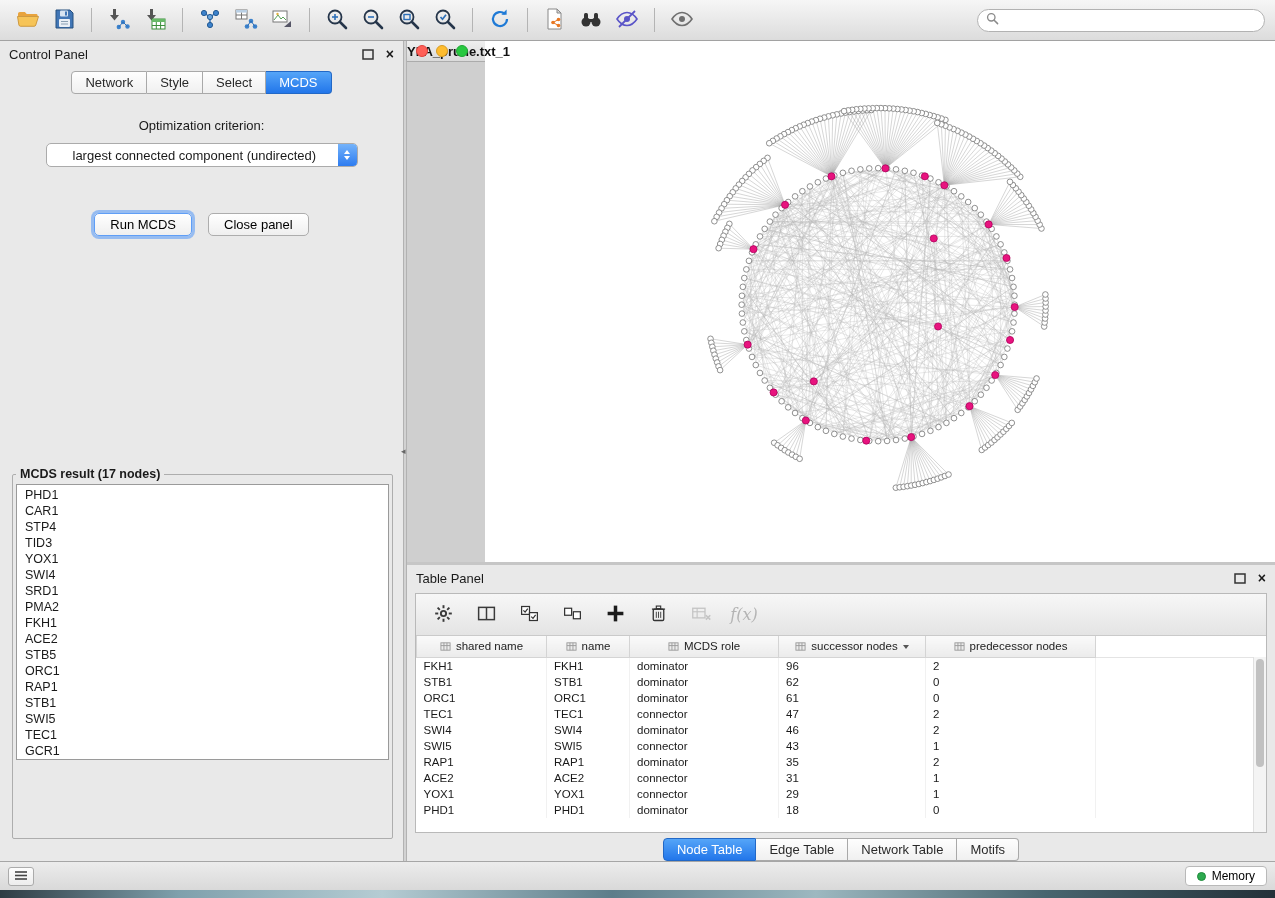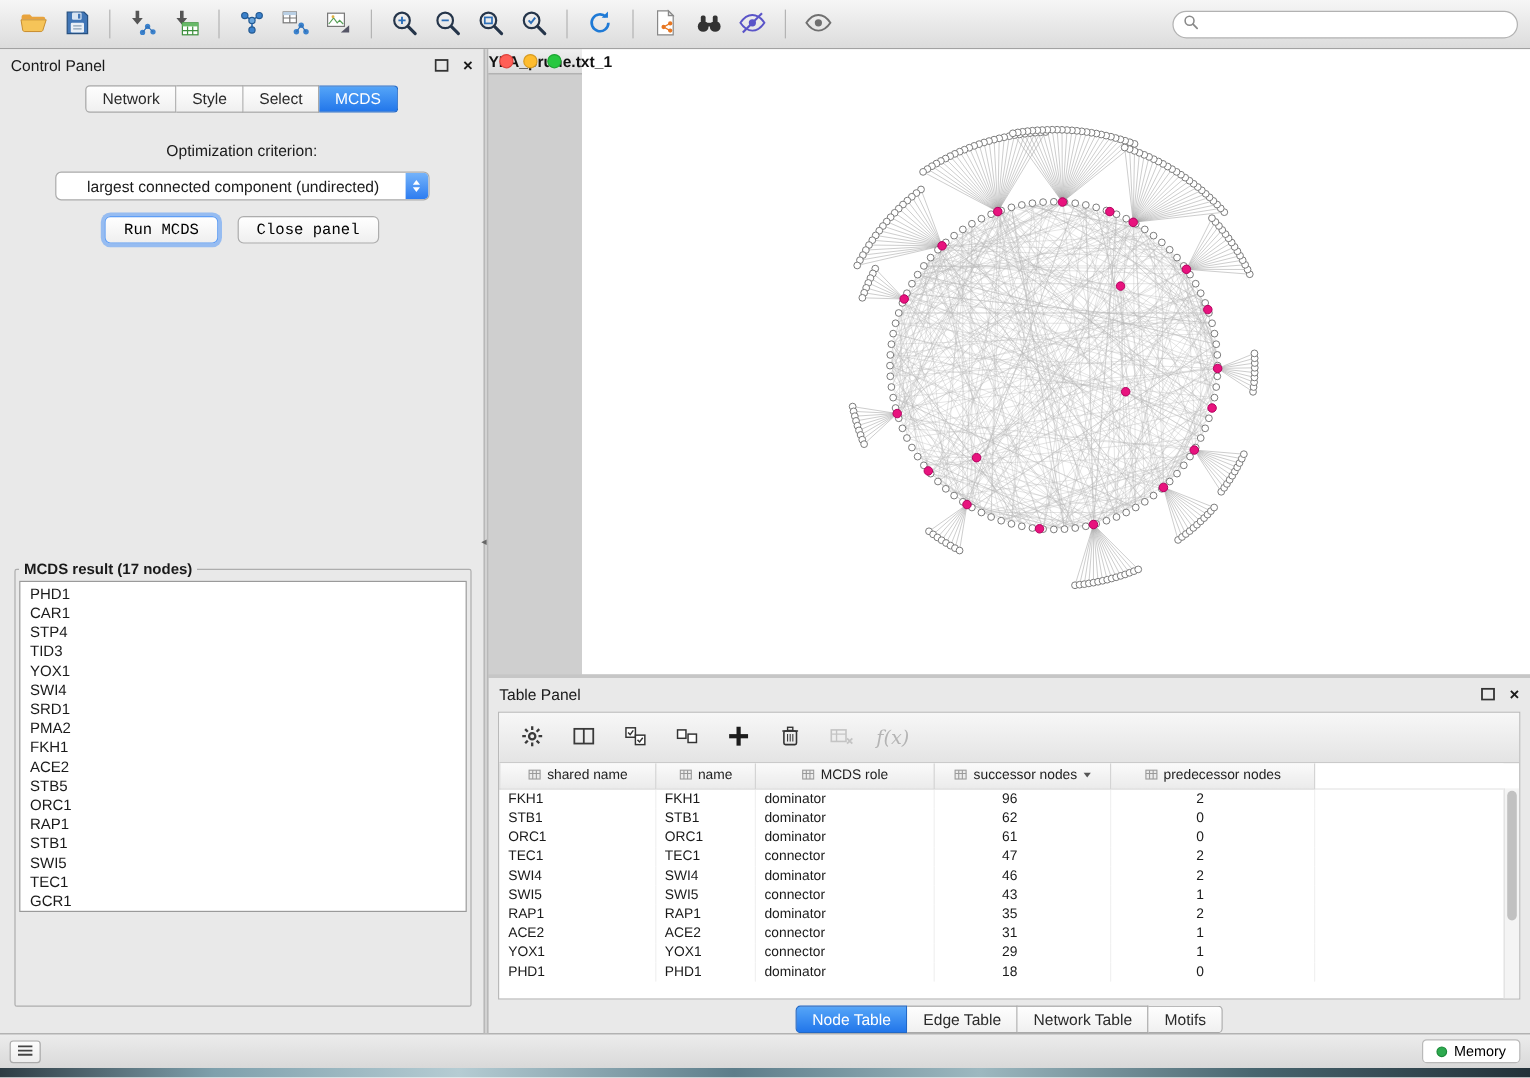--- a/index.html
+++ b/index.html
@@ -35,21 +35,21 @@
 
   .cp-content { flex:1; display:flex; flex-direction:column; min-height:0; }
   .opt-label { text-align:center; font-size:13px; margin-top:16px; }
   .dropdown { width:312px; height:24px; margin:10px auto 0; background:#fff; border:1px solid #ababab; border-radius:5px; display:flex; align-items:center; overflow:hidden; }
   .dd-text { flex:1; padding-left:26px; font-size:13px; white-space:nowrap; }
   .dd-stepper { width:19px; height:100%; background:linear-gradient(#74b3fa,#2d7cf0); display:flex; flex-direction:column; align-items:center; justify-content:center; }
   .dd-stepper i { display:block; width:0; height:0; border:3px solid transparent; }
   .dd-stepper i.up { border-bottom:4px solid #fff; margin-bottom:2px; }
   .dd-stepper i.down { border-top:4px solid #fff; }
   .btn-row { display:flex; justify-content:center; gap:16px; margin-top:13px; }
-  .mac-btn { font-size:13px; padding:3px 15px; background:linear-gradient(#ffffff,#efefef); border:1px solid #adadad; border-radius:5px; cursor:default; font-family:Liberation Mono, monospace; }
+  .mac-btn { font-size:13px; padding:3px 15px; background:linear-gradient(#ffffff,#efefef); border:1px solid #adadad; border-radius:5px; cursor:default; font-family:Liberation Sans, sans-serif;margin-top:33px; }
   .mac-btn.focused { box-shadow:0 0 0 3px rgba(95,158,246,.6); border-color:#5f9ef6; }
 
   .result-box { margin:auto 10px 22px 12px; height:372px; border:1px solid #adadad; border-radius:2px; padding:3px; display:flex; font-size:12px; color:#1a1a1a; }
   .result-box legend { padding:0 4px; font-size:12.5px;font-weight:bold; }
   .result-list { flex:1; background:#fff; border:1px solid #9a9a9a; overflow:hidden; padding-top:2px; }
   .result-item { font-size:12.5px; height:16px; line-height:16px; padding:0 8px; }
 
   
   .v-splitter { width:4px; flex:0 0 4px; background:#d2d2d2; border-left:1px solid #b2b2b2; border-right:1px solid #b2b2b2; position:relative; }
   .v-splitter span { position:absolute; top:405px; left:-3px; font-size:9px; color:#666; }
@@ -74,24 +74,24 @@
   .table-frame { flex:1; margin:2px 8px 0; border:1px solid #b9b9b9; background:#fff; display:flex; flex-direction:column; overflow:hidden; min-height:0; }
   .table-toolbar { height:42px; flex:0 0 42px; background:linear-gradient(#f7f7f7,#e4e4e4); border-bottom:1px solid #cacaca; display:flex; align-items:center; padding:0 14px; gap:17px; }
   .tt-btn { background:none; border:none; display:flex; align-items:center; justify-content:center; width:26px; height:28px; cursor:default; }
   .tt-btn svg { width:21px; height:21px; }
   .fx-label { font-family:"DejaVu Serif", serif; font-style:italic; font-size:16px; color:#b4b4b4; }
 
   .table-scroll { flex:1; position:relative; overflow:hidden; }
   table.data-table { border-collapse:collapse; table-layout:fixed; width:calc(100% - 13px); }
   .data-table th { height:21px; background:linear-gradient(#fafafa,#ebebeb); border:1px solid #d4d4d4; border-top:none; font-weight:normal; font-size:11.5px; color:#222; padding:0 4px; }
   .data-table th.blank { background:#fff; border:none; border-bottom:1px solid #e4e4e4; }
-  .hdr { display:flex; justify-content:center; gap:5px; }
+  .hdr { display:flex; align-items:center; justify-content:center; gap:5px; }
   .hdr-caret { width:0; height:0; border:3.5px solid transparent; border-top:4.5px solid #555; margin-top:4px; }
   .data-table td { height:16px; line-height:16px; font-size:11.5px; padding:0 7px; white-space:nowrap; border-right:1px solid #f1f1f1; }
-  .data-table td.num { text-align:center; padding-right:28px; }
+  .data-table td.num { text-align:left; padding-right:28px; }
   .data-table td.filler { border-right:none; }
 
   .vscrollbar { position:absolute; top:21px; right:0; bottom:0; width:13px; background:#f4f4f4; border-left:1px solid #e0e0e0; }
   .vthumb { position:absolute; top:2px; left:2px; width:8px; height:108px; background:#c1c1c1; border-radius:4px; }
 
   .table-tabs { flex:0 0 28px; display:flex; justify-content:center; align-items:flex-end; }
 
   
   .statusbar { height:29px; flex:0 0 29px; background:linear-gradient(#ececec,#d9d9d9); border-top:1px solid #a6a6a6; display:flex; align-items:center; padding:0 8px; }
   .menu-btn { width:26px; height:19px; background:linear-gradient(#fdfdfd,#ededed); border:1px solid #ababab; border-radius:3px; display:flex; align-items:center; justify-content:center; }

